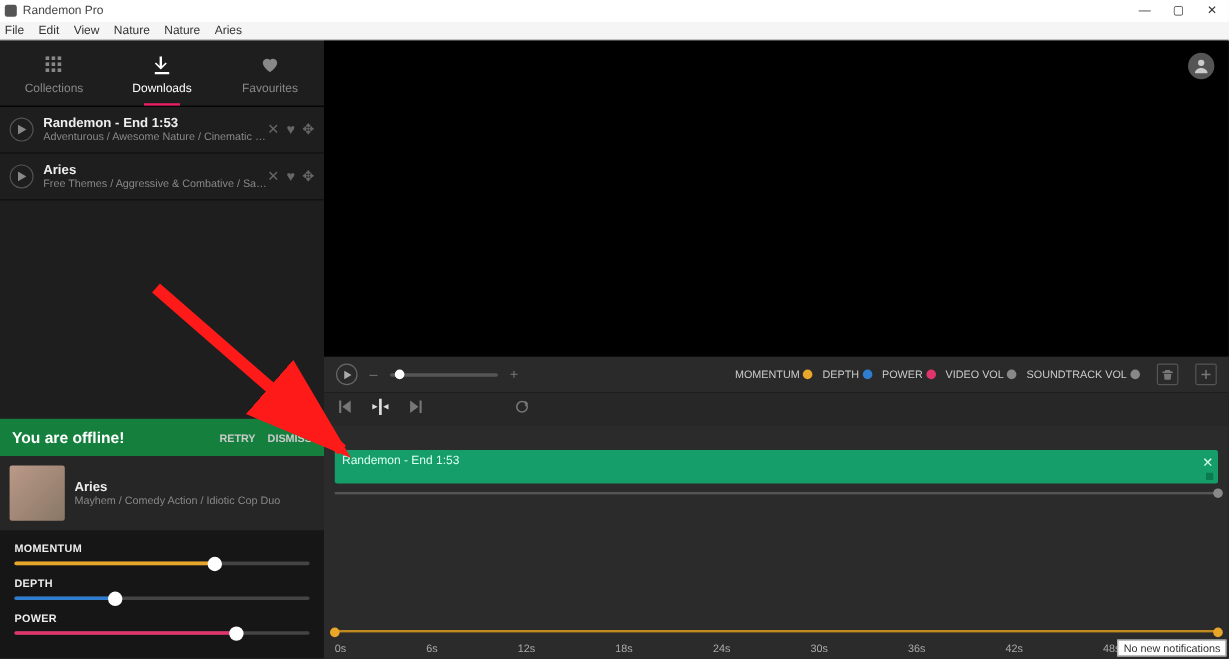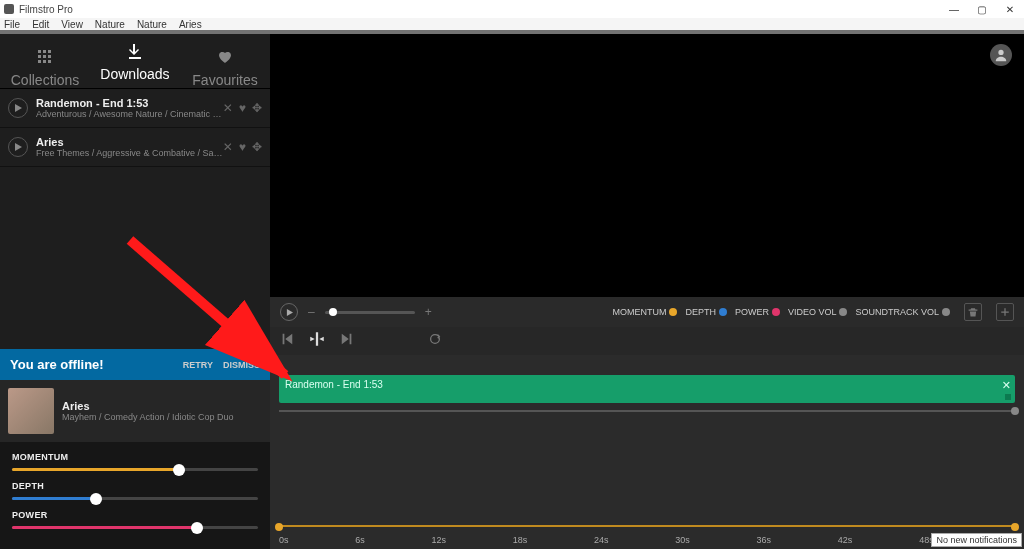--- a/index.html
+++ b/index.html
@@ -1,39 +1,39 @@
 <!DOCTYPE html>
 <html><head>
 <meta charset="utf-8">
 <style>
   * { margin:0; padding:0; box-sizing:border-box; font-family:"Segoe UI",Arial,sans-serif; }
   html,body { width:1024px; height:549px; overflow:hidden; background:#fff; }
   .titlebar { height:18px; background:#fff; display:flex; align-items:center; font-size:10px; color:#444; padding:0 4px; position:relative; }
   .titlebar .logo { width:10px; height:10px; background:#555; border-radius:2px; margin-right:5px; }
   .winbtns { position:absolute; right:0; top:0; display:flex; }
   .winbtn { width:28px; height:18px; display:flex; align-items:center; justify-content:center; font-size:10px; color:#333; }
-  .menubar { height:16px; background:#f5f5f5; display:flex; align-items:center; font-size:10px; color:#333; padding:0 4px; gap:12px; border-bottom:4px solid #737373;}
+  .menubar { height:16px; background:#f5f5f5; display:flex; align-items:center; font-size:10px; color:#333; padding:0 4px; gap:12px; border-bottom:1px solid #737373;}
   .app { height:515px; background:#000; display:flex; }
   .side { width:270px; background:#1e1e1e; display:flex; flex-direction:column; color:#ccc; }
   .tabs { height:55px; display:flex; border-bottom:1px solid #000; }
-  .tab { flex:1; display:flex; flex-direction:column; align-items:center; justify-content:flex-end; font-size:14px; color:#888; gap:4px; cursor:pointer;margin-top:12px;}
+  .tab { flex:1; display:flex; flex-direction:column; align-items:center; justify-content:flex-start; font-size:10px; color:#888; gap:4px; cursor:pointer;margin-top:12px;}
   .tab.active { color:#fff; }
   .tab.active::after{content:"";display:block;width:30px;height:2px;background:#e91e63;margin-top:2px;}
   .tab svg{width:16px;height:16px;fill:currentColor;}
   .tracklist { }
   .track { display:flex; align-items:center; padding:8px 8px; border-bottom:1px solid #111;}
   .playcirc{width:20px;height:20px;border-radius:50%;border:1px solid #555;display:flex;align-items:center;justify-content:center;margin-right:8px;flex-shrink:0;}
   .playcirc svg{width:8px;height:8px;fill:#888;}
   .tinfo{flex:1;overflow:hidden;}
   .ttitle{font-size:11px;color:#eee;font-weight:600;}
   .ttags{font-size:9px;color:#888;white-space:nowrap;overflow:hidden;text-overflow:ellipsis;}
   .tacts{display:flex;gap:6px;color:#666;font-size:12px;}
   .tacts span{cursor:pointer;}
   .spacer{flex:1;}
-  .offline{background:#0369a1;padding:8px 10px;display:flex;align-items:center;justify-content:space-between;margin-top:28px;}
+  .offline{background:#15803d;padding:8px 10px;display:flex;align-items:center;justify-content:space-between;margin-top:28px;}
   .offline-msg{font-size:13px;color:#fff;font-weight:600;}
   .offline-btns{display:flex;gap:10px;font-size:9px;color:#ccc;font-weight:700;}
   .offline-btns span{cursor:pointer;}
   .nowplay{background:#262626;display:flex;align-items:center;padding:8px;gap:8px;justify-content:space-between;}
   .art{width:46px;height:46px;background:linear-gradient(135deg,#b98,#876);border-radius:2px;}
   .params{padding:10px 12px;background:#161616;}
   .param{margin-bottom:10px;}
   .plabel{font-size:9px;color:#eee;font-weight:700;letter-spacing:.3px;margin-bottom:6px;}
   .pslider{height:3px;background:#444;position:relative;border-radius:2px;}
   .pslider .fill{position:absolute;left:0;top:0;bottom:0;border-radius:2px;}
@@ -64,21 +64,21 @@
   .rdot{position:absolute;bottom:18px;width:8px;height:8px;border-radius:50%;background:#e8a62a;transform:translateX(-50%);}
   .rlabels{position:absolute;left:9px;right:9px;bottom:4px;display:flex;justify-content:space-between;font-size:9px;color:#aaa;}
   .arrow{position:absolute;pointer-events:none;z-index:50;}
   .notif{position:absolute;right:2px;bottom:2px;background:#fff;border:1px solid #aaa;font-size:9px;color:#333;padding:1px 4px;}
 </style>
 </head>
 <body>
 
 <div class="titlebar">
   <div class="logo"></div>
-  <span>Filmstro Pro</span>
+  <span>Randemon Pro</span>
   <div class="winbtns">
     <div class="winbtn">—</div>
     <div class="winbtn">▢</div>
     <div class="winbtn">✕</div>
   </div>
 </div>
 
 <div class="menubar">
   <span>File</span>
   <span>Edit</span>

